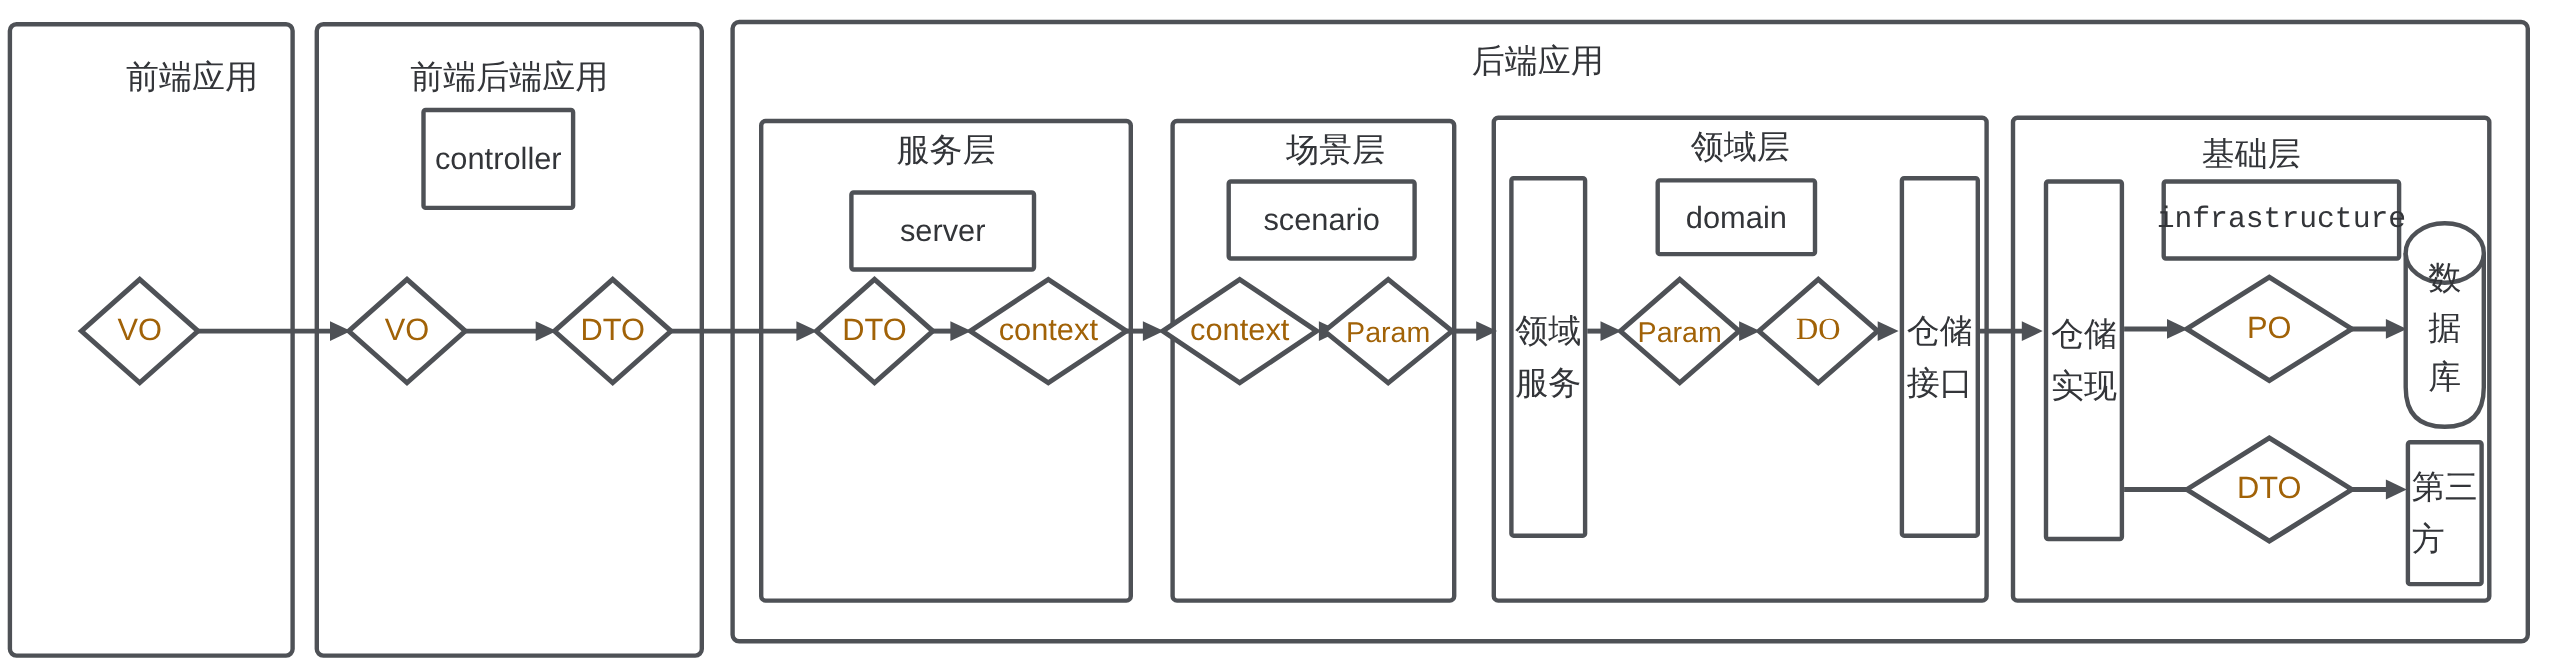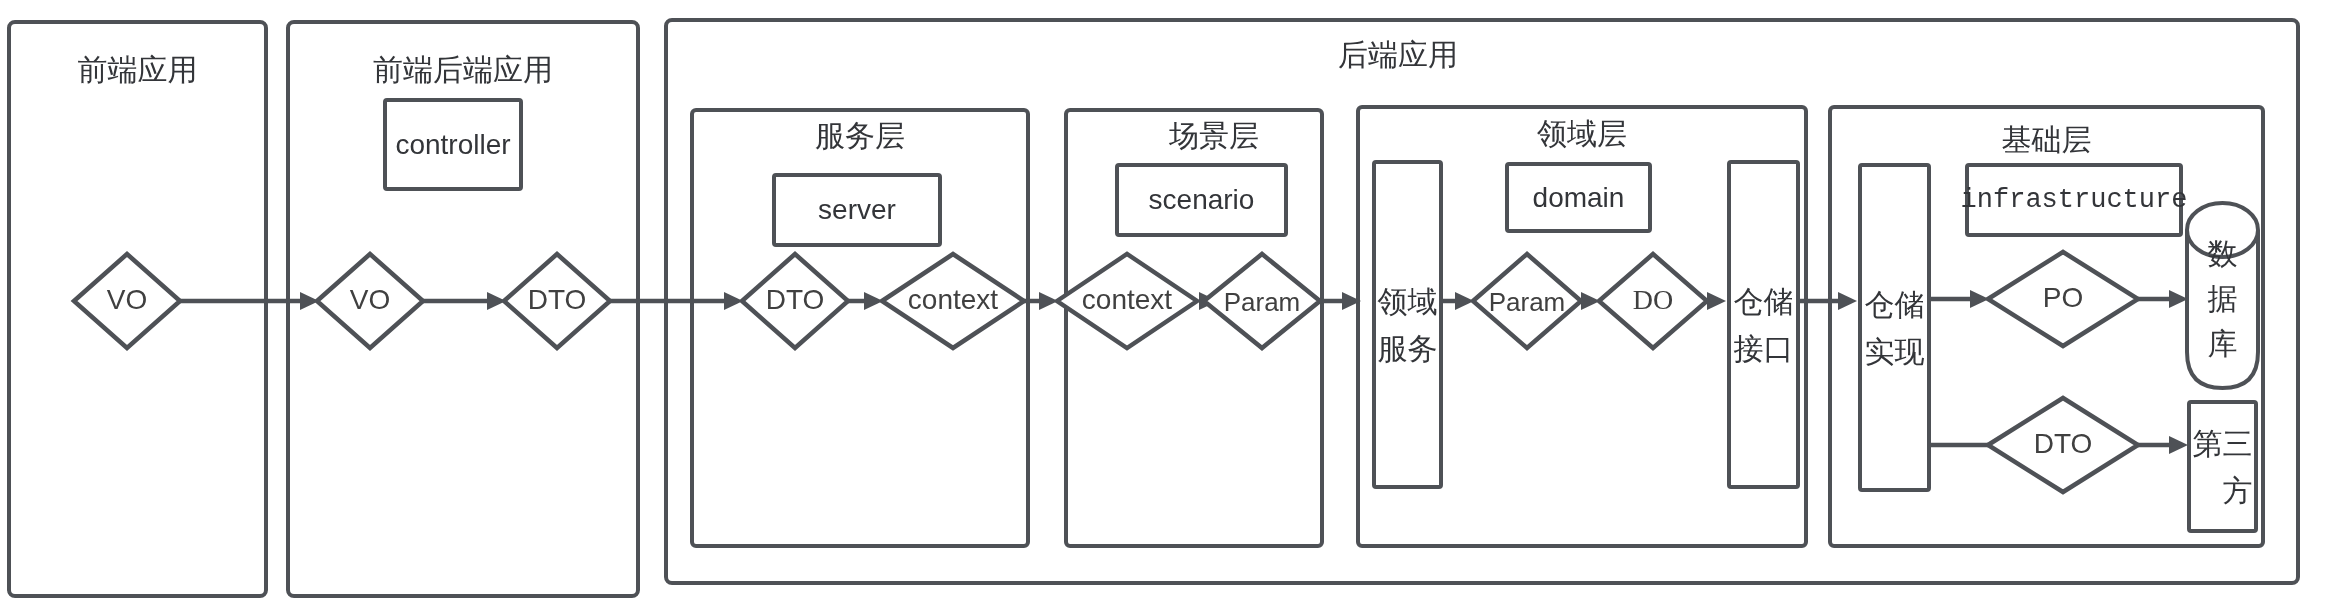--- a/index.html
+++ b/index.html
@@ -16,31 +16,31 @@
   .rect{
     position:absolute;box-sizing:border-box;
     border:4px solid #4e5156;border-radius:4px;background:#ffffff;
     display:flex;align-items:center;justify-content:center;
     font-size:28px;color:#333539;
   }
   .vrect{
     position:absolute;box-sizing:border-box;
     border:4px solid #4e5156;border-radius:4px;background:#ffffff;
     display:flex;align-items:center;justify-content:center;
-    text-align:right;white-space:pre-line;
+    text-align:left;white-space:pre-line;
     font-size:30px;line-height:47px;color:#333539;
   }
   .title{
     position:absolute;
     font-size:30px;color:#333539;
     text-align:center;
   }
   .dlabel{
     position:absolute;
-    font-size:28px;color:#404040;
+    font-size:28px;color:#a16207;
     text-align:center;line-height:32px;
   }
   .dlabel.small{font-size:26px;}
   .cyl-label{
     position:absolute;
     display:flex;align-items:center;justify-content:center;
     text-align:center;white-space:pre-line;
     font-size:30px;line-height:45px;color:#333539;
   }
   svg.wires{position:absolute;left:0;top:0;pointer-events:none;}
@@ -131,21 +131,21 @@
       <polygon class="diamond" points="1599,301 1653,254 1707,301 1653,348"></polygon>
       <polygon class="diamond" points="1988,299 2063,252 2138,299 2063,346"></polygon>
       <polygon class="diamond" points="1988,445 2063,398 2138,445 2063,492"></polygon>
     </g>
     <g>
       <path class="cylshape" d="M 2187 230 L 2187 352 Q 2187 388 2222.5 388 Q 2258 388 2258 352 L 2258 230"></path>
       <ellipse class="cylshape" cx="2222.5" cy="230" rx="35.5" ry="27"></ellipse>
     </g>
   </svg>
 
-  <div class="title" style="left:7px;top:50px;width:261px;">前端应用</div>
+  <div class="title" style="left:7px;top:50px;width:261px;padding-left:37px;">前端应用</div>
   <div class="title" style="left:286px;top:50px;width:354px;">前端后端应用</div>
   <div class="title" style="left:1338px;top:35px;">后端应用</div>
   <div class="title" style="left:690px;top:116px;width:340px;">服务层</div>
   <div class="title" style="left:1064px;top:116px;width:260px;padding-left:20px;">场景层</div>
   <div class="title" style="left:1356px;top:114px;width:452px;">领域层</div>
   <div class="title" style="left:1828px;top:120px;width:437px;">基础层</div>
 
   <div class="dlabel" style="left:74px;top:284px;width:106px;">VO</div>
   <div class="dlabel" style="left:317px;top:284px;width:106px;">VO</div>
   <div class="dlabel" style="left:504px;top:284px;width:106px;">DTO</div>

